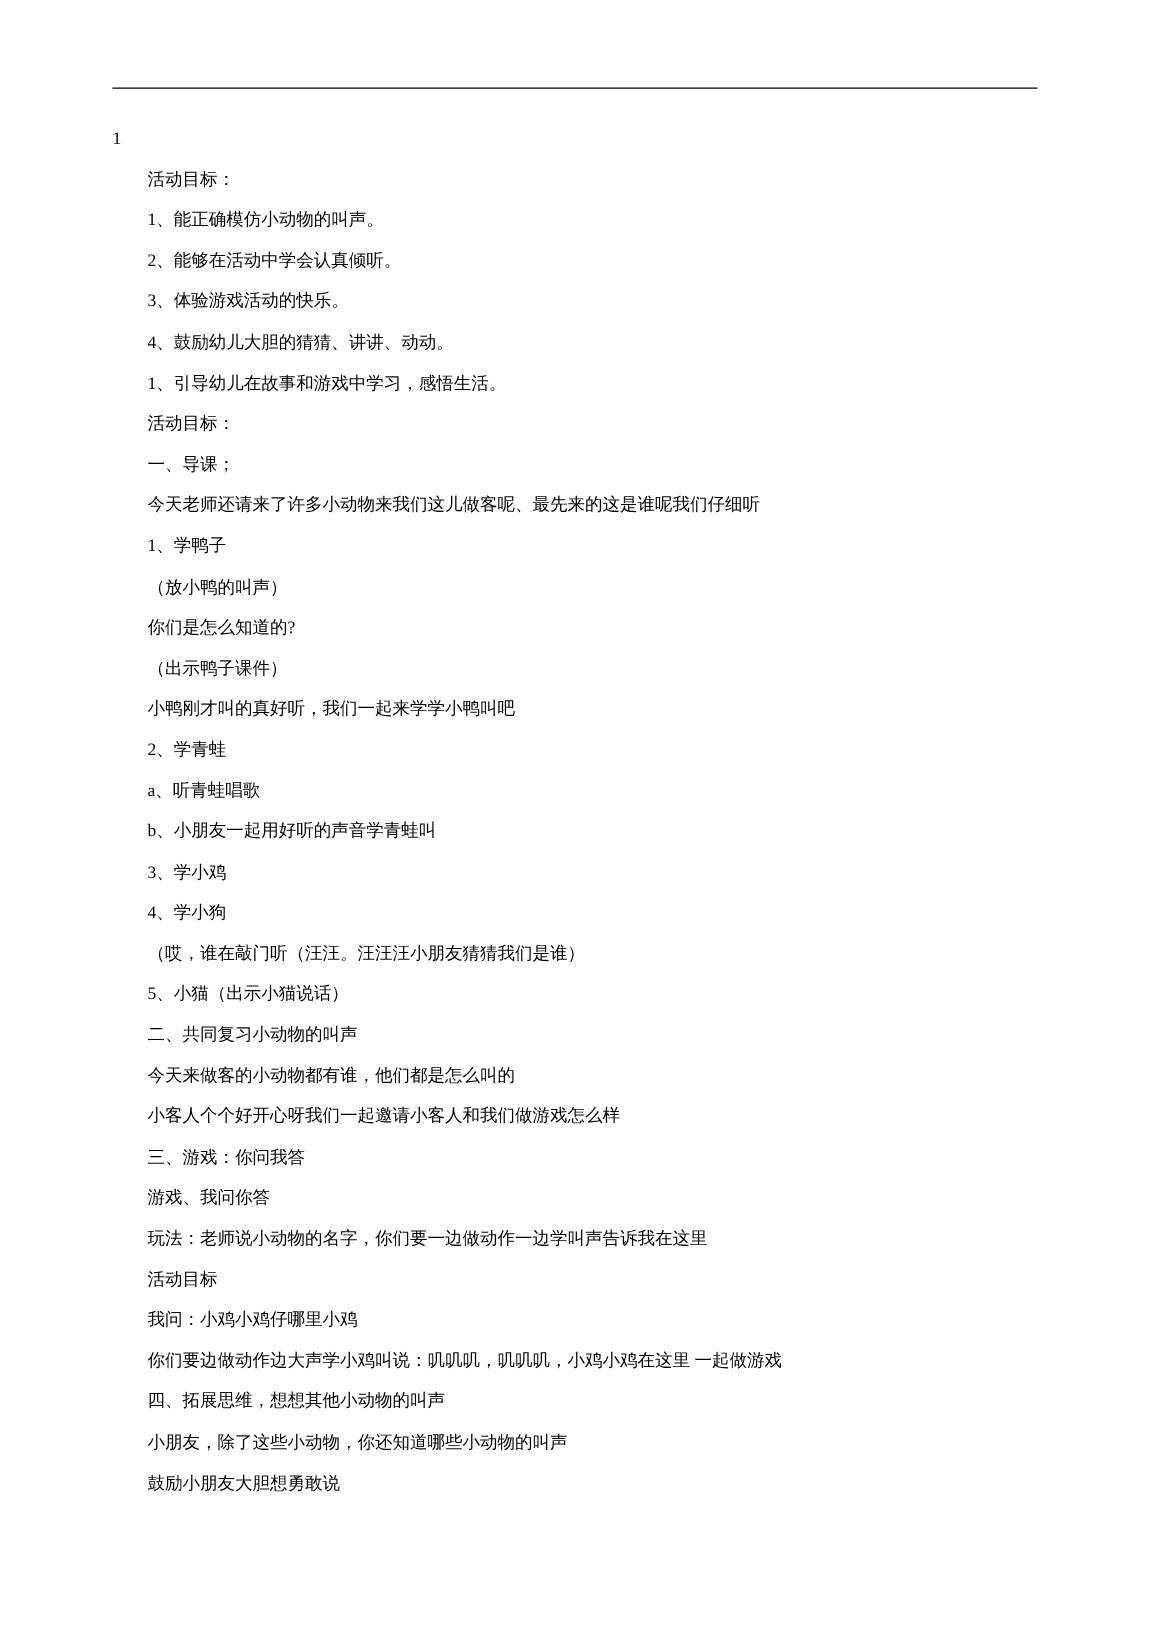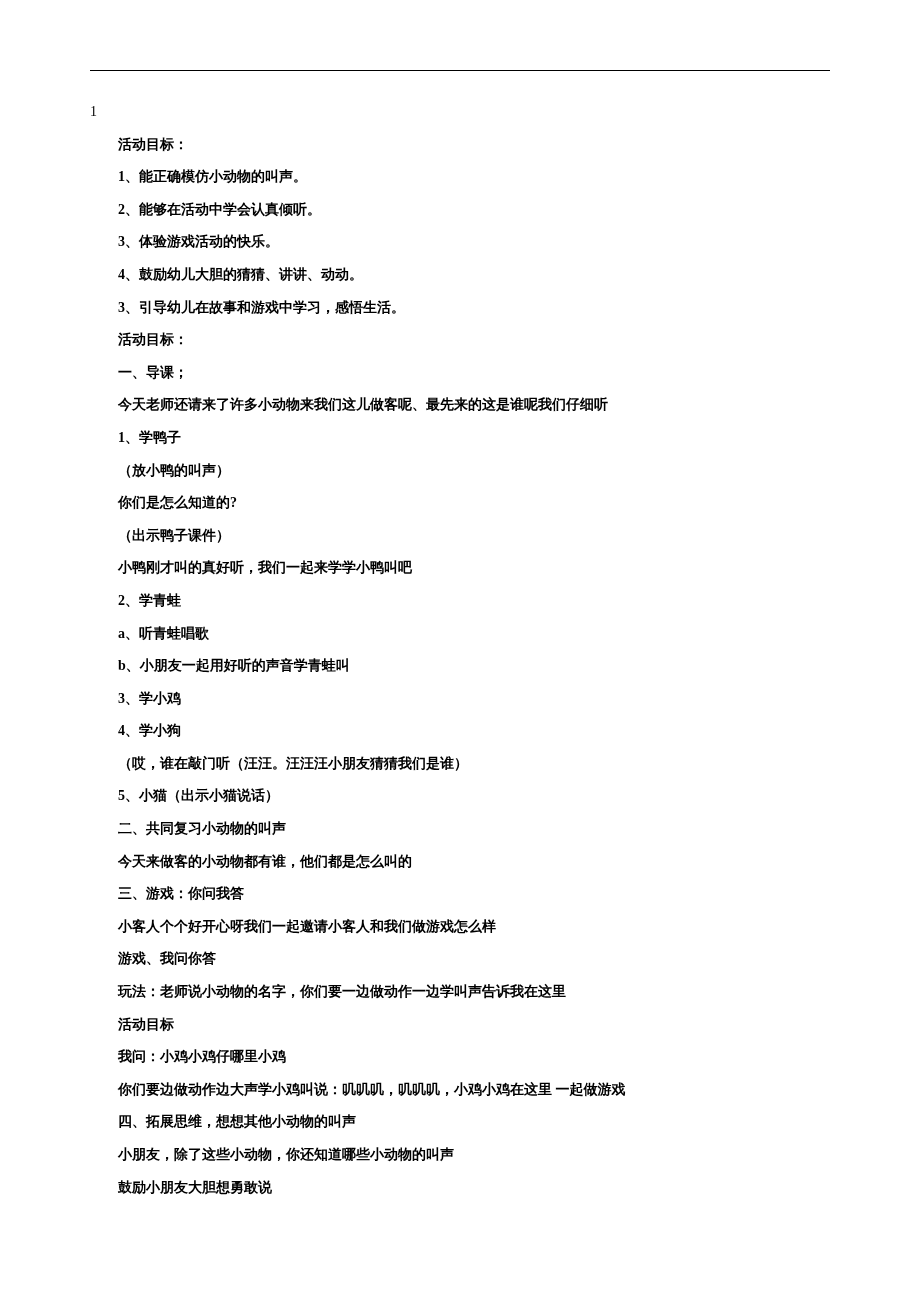--- a/index.html
+++ b/index.html
@@ -23,57 +23,56 @@
     border-top: 1.2px solid #000;
     margin: 10px 0 28px 0;
   }
   .num-left {
     text-indent: 0;
     margin: 0 0 6px 0;
   }
   .para {
     text-indent: 2em;
     margin: 0 0 6px 0;
-    font-weight: bold;
   }
 </style>
 </head>
 <body>
 
 <div class="page">
 
   <hr class="hr-line">
 
   <p class="num-left">1</p>
 
   <p class="para">活动目标：</p>
   <p class="para">1、能正确模仿小动物的叫声。</p>
   <p class="para">2、能够在活动中学会认真倾听。</p>
   <p class="para">3、体验游戏活动的快乐。</p>
   <p class="para">4、鼓励幼儿大胆的猜猜、讲讲、动动。</p>
-  <p class="para">3、引导幼儿在故事和游戏中学习，感悟生活。</p>
+  <p class="para">1、引导幼儿在故事和游戏中学习，感悟生活。</p>
   <p class="para">活动目标：</p>
   <p class="para">一、导课；</p>
   <p class="para">今天老师还请来了许多小动物来我们这儿做客呢、最先来的这是谁呢我们仔细听</p>
   <p class="para">1、学鸭子</p>
   <p class="para">（放小鸭的叫声）</p>
   <p class="para">你们是怎么知道的?</p>
   <p class="para">（出示鸭子课件）</p>
   <p class="para">小鸭刚才叫的真好听，我们一起来学学小鸭叫吧</p>
   <p class="para">2、学青蛙</p>
   <p class="para">a、听青蛙唱歌</p>
   <p class="para">b、小朋友一起用好听的声音学青蛙叫</p>
   <p class="para">3、学小鸡</p>
   <p class="para">4、学小狗</p>
   <p class="para">（哎，谁在敲门听（汪汪。汪汪汪小朋友猜猜我们是谁）</p>
   <p class="para">5、小猫（出示小猫说话）</p>
   <p class="para">二、共同复习小动物的叫声</p>
   <p class="para">今天来做客的小动物都有谁，他们都是怎么叫的</p>
+  <p class="para">小客人个个好开心呀我们一起邀请小客人和我们做游戏怎么样</p>
   <p class="para">三、游戏：你问我答</p>
-  <p class="para">小客人个个好开心呀我们一起邀请小客人和我们做游戏怎么样</p>
   <p class="para">游戏、我问你答</p>
   <p class="para">玩法：老师说小动物的名字，你们要一边做动作一边学叫声告诉我在这里</p>
   <p class="para">活动目标</p>
   <p class="para">我问：小鸡小鸡仔哪里小鸡</p>
   <p class="para">你们要边做动作边大声学小鸡叫说：叽叽叽，叽叽叽，小鸡小鸡在这里 一起做游戏</p>
   <p class="para">四、拓展思维，想想其他小动物的叫声</p>
   <p class="para">小朋友，除了这些小动物，你还知道哪些小动物的叫声</p>
   <p class="para">鼓励小朋友大胆想勇敢说</p>
 
 </div>

